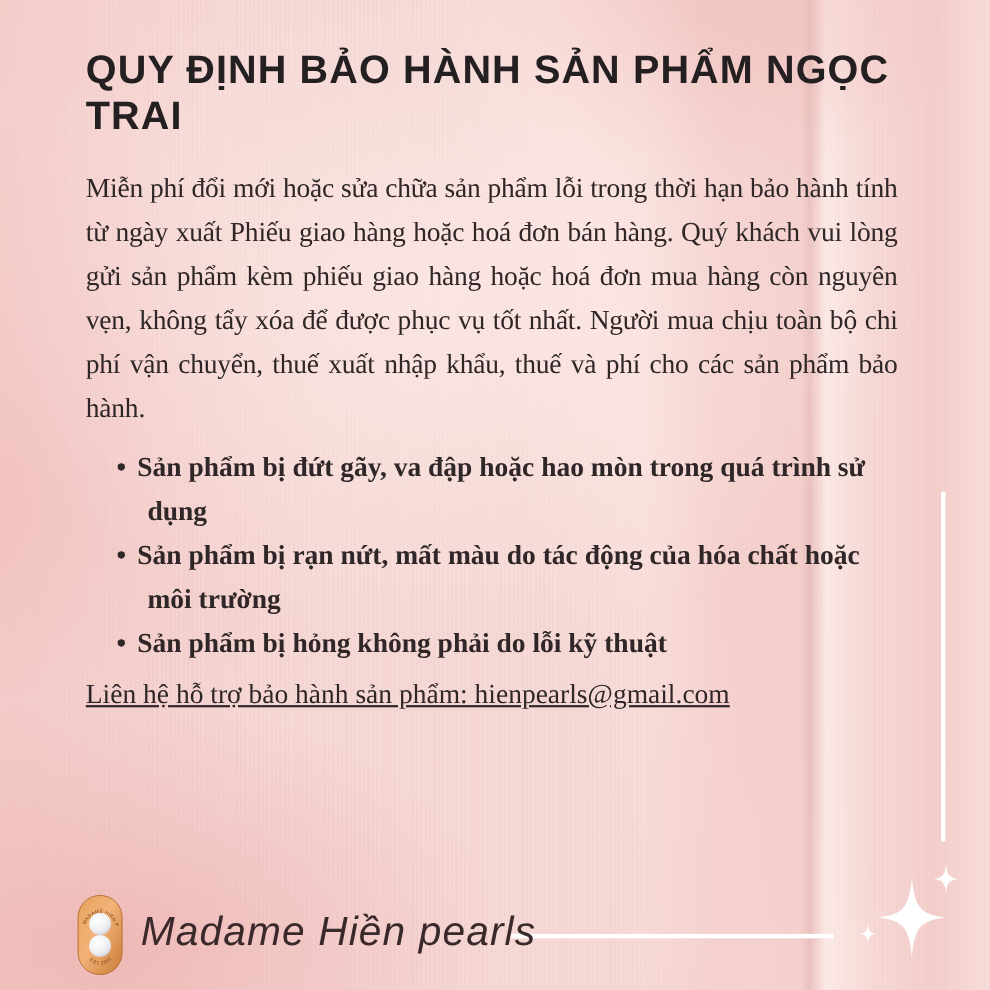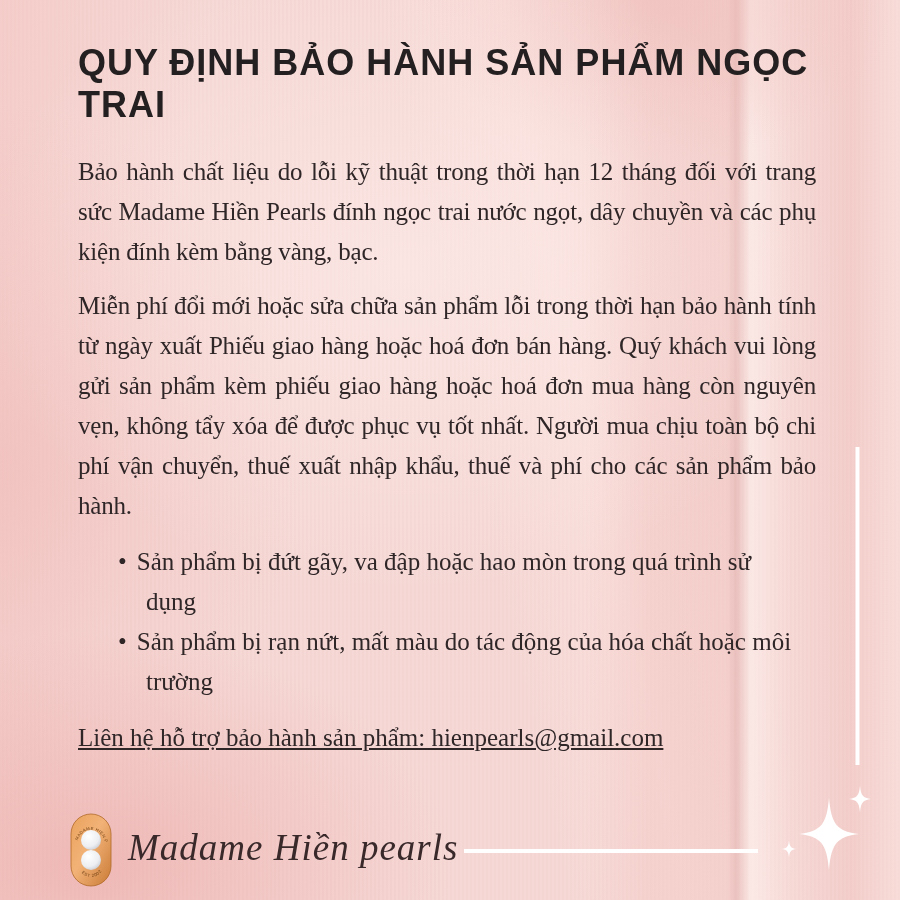--- a/index.html
+++ b/index.html
@@ -30,55 +30,55 @@
     font-weight:bold; font-size:36px; letter-spacing:1px;
     color:#242021; margin:0 0 26px 0;
   }
   .para{
     font-size:25px; line-height:40px; letter-spacing:-0.2px;
     text-align:justify; margin:0 0 14px 0;
   }
   .section-heading{
     font-size:25px; line-height:40px; margin:2px 0 2px 0;
   }
-  .exclusion-list{ list-style:none; margin:16px; padding:0; }
+  .exclusion-list{ list-style:none; margin:4px; padding:0;font-weight:bold; }
   .exclusion-item{
     font-size:25px; line-height:40px;
     padding-left:52px; text-indent:-28px;
   }
   .bullet-glyph{ padding-right:10px; }
   .contact-line{ font-size:25px; line-height:40px; margin:6px 0 0 0;text-decoration:underline; }
 
   .brand-row{
     position:absolute; left:70px; bottom:12px;
     display:flex; align-items:center; gap:16px;
   }
   .brand-badge{ width:42px; height:76px; display:block; }
   .brand-name{
-    font-family:Liberation Serif, serif;
+    font-family:Liberation Sans, sans-serif;
     font-style:italic; font-size:37px; color:#39292a;
     letter-spacing:1px; padding-bottom:6px;
   }
   .sparkles{ position:absolute; inset:0; pointer-events:none; }
 </style>
 </head>
 <body>
 
 <div class="canvas">
 
   <div class="content">
     <h1 class="doc-title">QUY ĐỊNH BẢO HÀNH SẢN PHẨM NGỌC TRAI</h1>
 
-    <p class="para">Bảo hành chất liệu do lỗi kỹ thuật trong thời hạn 12 tháng đối với trang sức Madame Hiền Pearls đính ngọc trai nước ngọt, dây chuyền và các phụ kiện đính kèm bằng vàng, bạc.</p>
     <p class="para">Miễn phí đổi mới hoặc sửa chữa sản phẩm lỗi trong thời hạn bảo hành tính từ ngày xuất Phiếu giao hàng hoặc hoá đơn bán hàng. Quý khách vui lòng gửi sản phẩm kèm phiếu giao hàng hoặc hoá đơn mua hàng còn nguyên vẹn, không tẩy xóa để được phục vụ tốt nhất. Người mua chịu toàn bộ chi phí vận chuyển, thuế xuất nhập khẩu, thuế và phí cho các sản phẩm bảo hành.</p>
 
 
     <ul class="exclusion-list">
       <li class="exclusion-item"><span class="bullet-glyph">•</span><span>Sản phẩm bị đứt gãy, va đập hoặc hao mòn trong quá trình sử dụng</span></li>
       <li class="exclusion-item"><span class="bullet-glyph">•</span><span>Sản phẩm bị rạn nứt, mất màu do tác động của hóa chất hoặc môi trường</span></li>
+      <li class="exclusion-item"><span class="bullet-glyph">•</span><span>Sản phẩm bị hỏng không phải do lỗi kỹ thuật</span></li>
     </ul>
 
     <p class="contact-line">Liên hệ hỗ trợ bảo hành sản phẩm: hienpearls@gmail.com</p>
   </div>
 
   <svg class="sparkles" width="900" height="900" viewBox="0 0 900 900" aria-hidden="true">
     <rect x="855.5" y="447" width="4" height="318" fill="#ffffff"></rect>
     <rect x="464" y="849" width="294" height="4" fill="#ffffff"></rect>
     <g fill="#ffffff">
       <path transform="translate(829,834) scale(0.60,0.72)" d="M0,-50 C4,-13 13,-4 50,0 C13,4 4,13 0,50 C-4,13 -13,4 -50,0 C-13,-4 -4,-13 0,-50 Z"></path>

